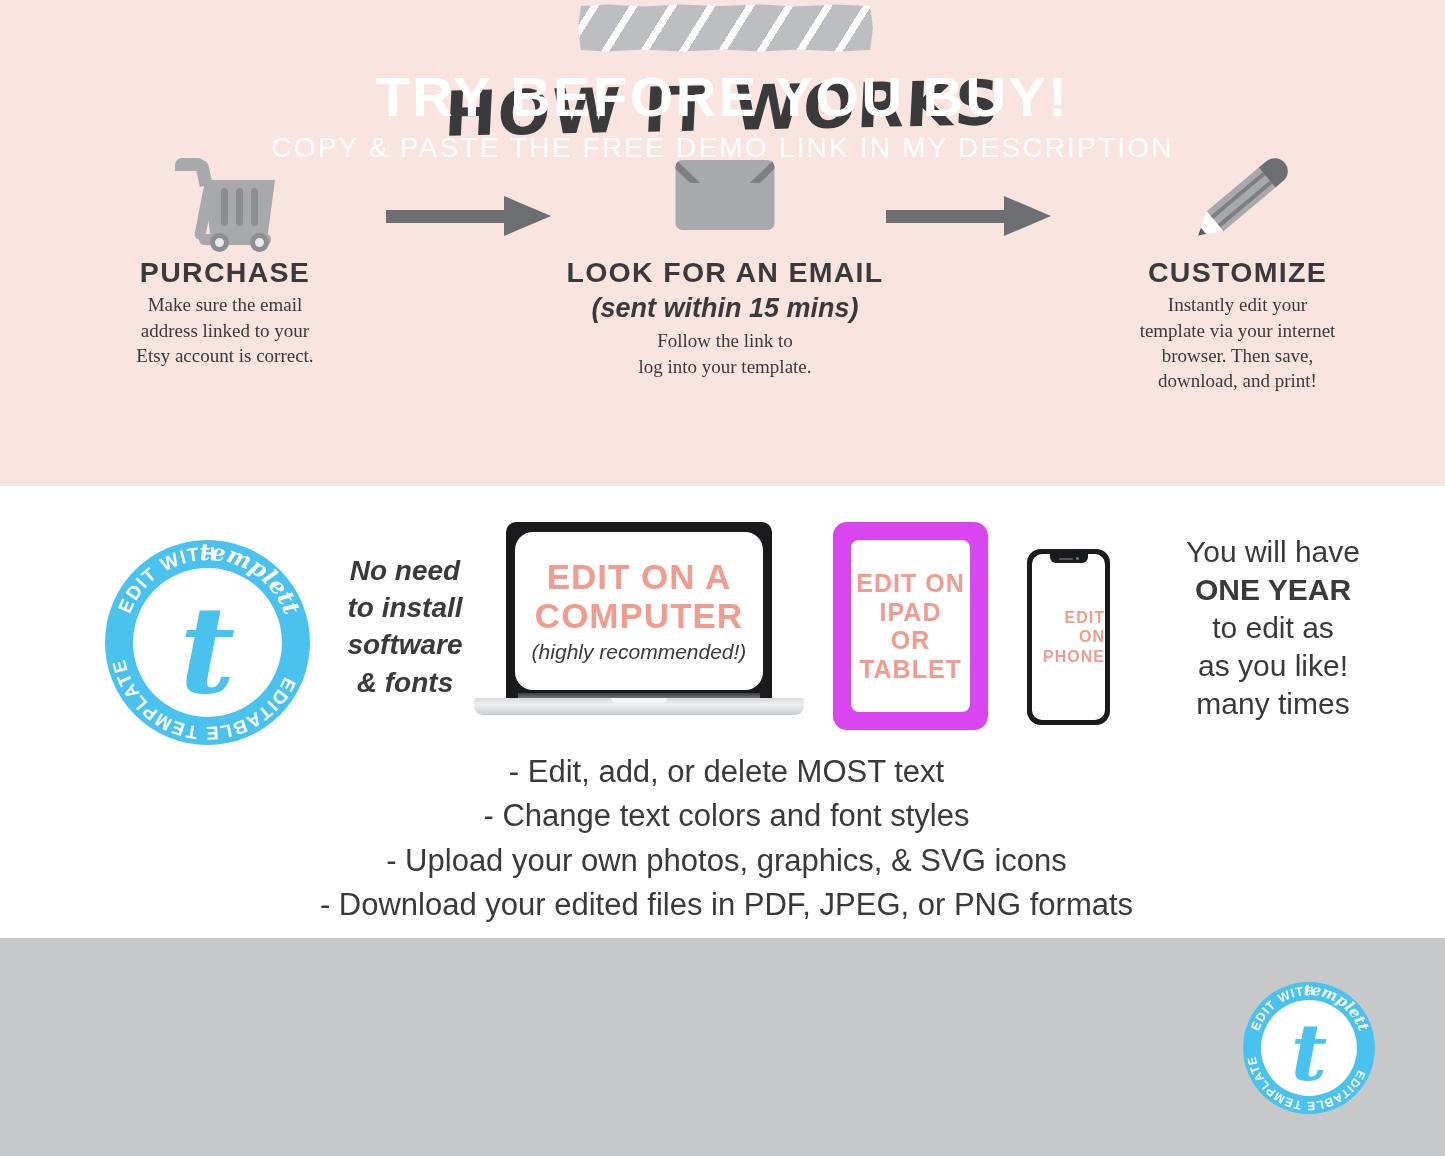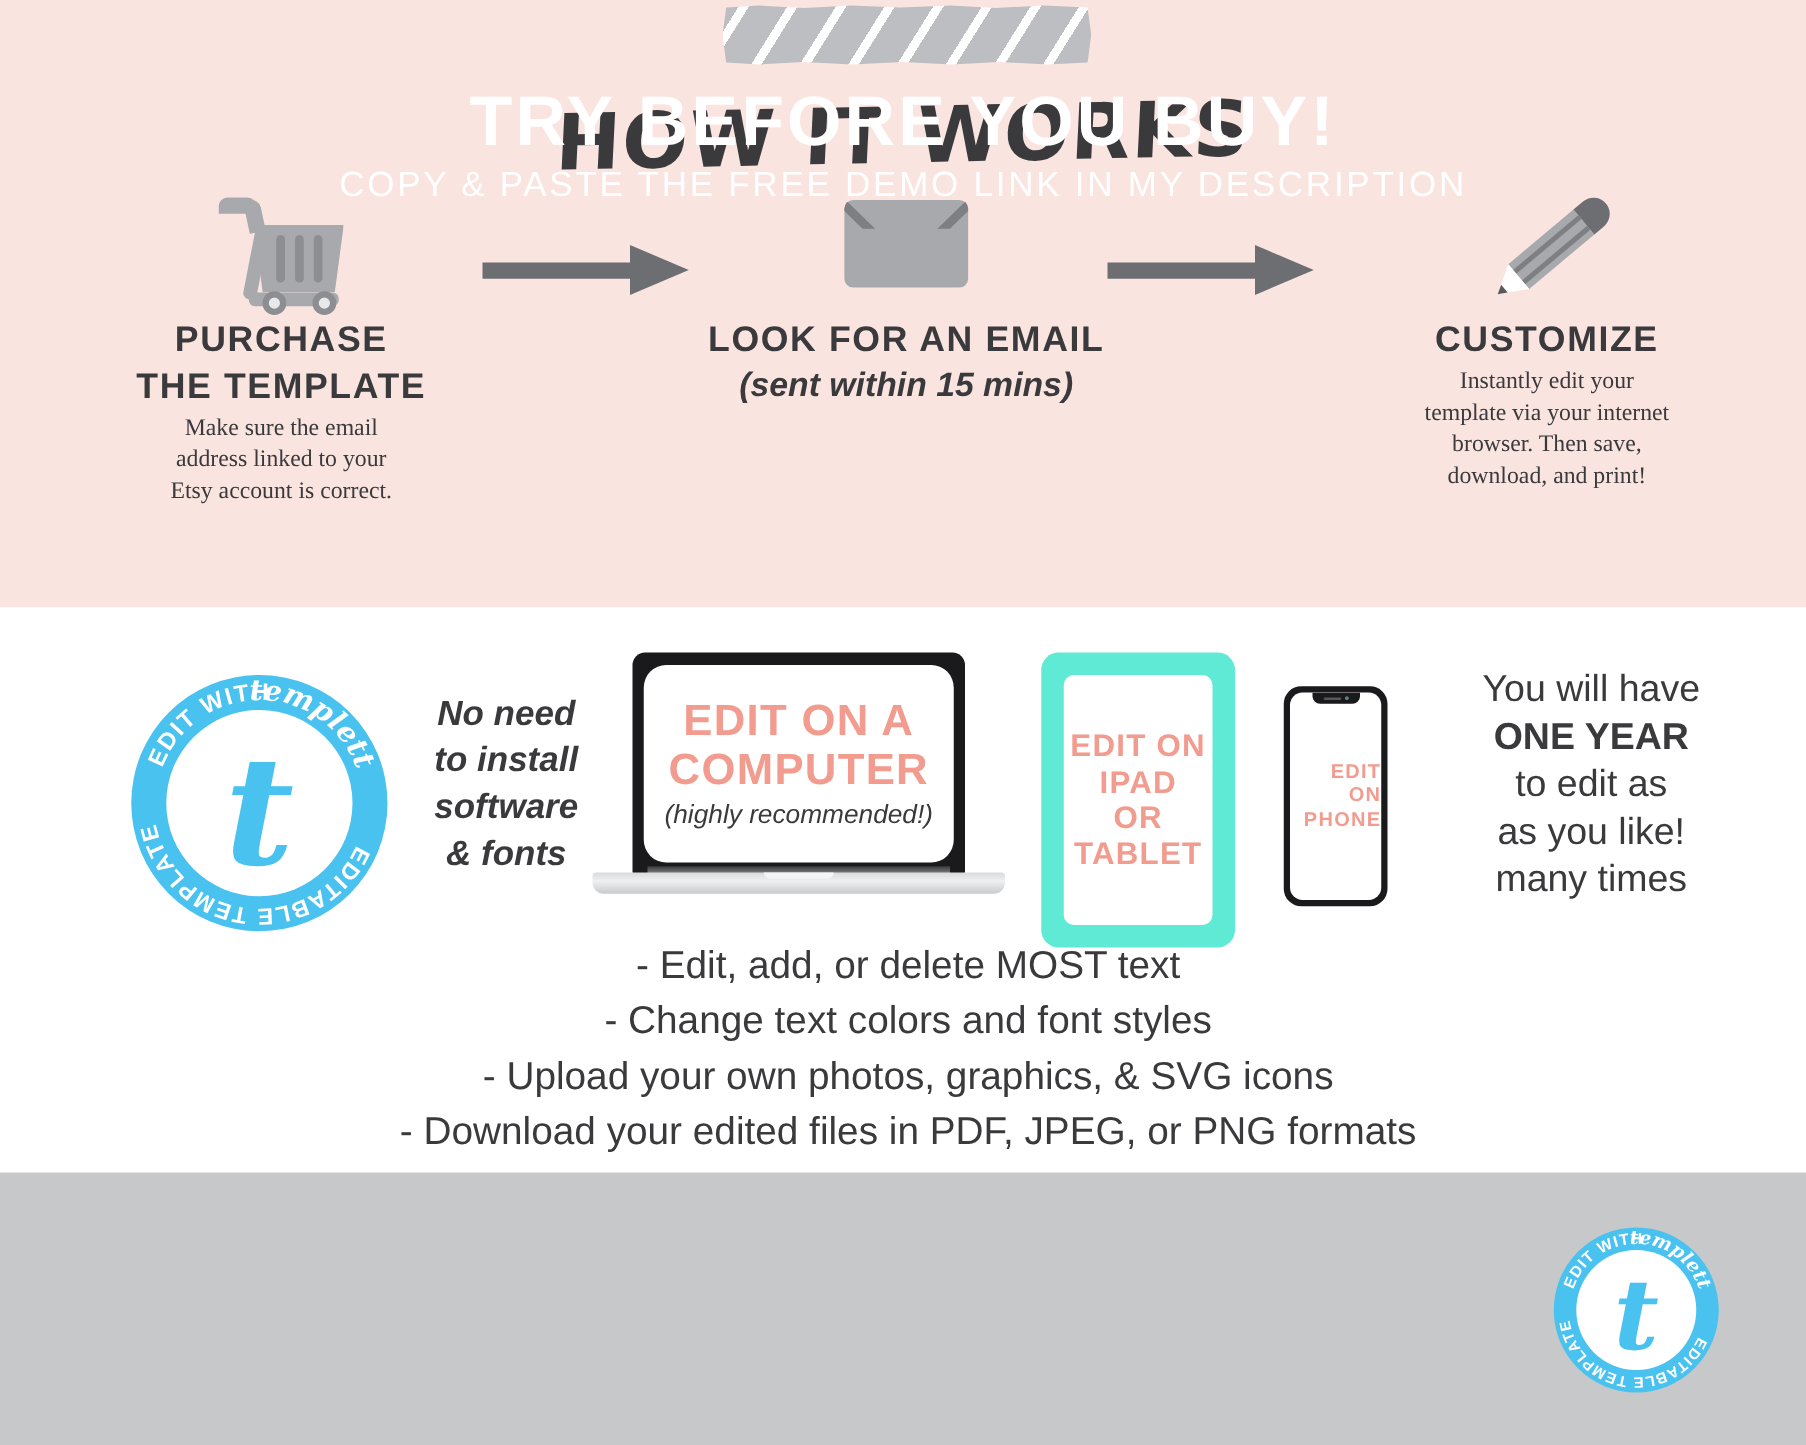--- a/index.html
+++ b/index.html
@@ -194,22 +194,22 @@
   }
   .dev-line { color:#f29b8f; font-weight:bold; letter-spacing:1px; }
   .laptop .dev-line { font-size:35px; line-height:1.1; }
   .laptop-sub {
     font-family:"Liberation Sans", sans-serif; font-style:italic;
     font-size:21px; color:#3a3a3c; margin-top:5px;
   }
 
   
   .tablet {
-    position:absolute; left:833px; top:522px; width:155px; height:236px;
-    background:#5eead4; border-radius:14px; padding:18px;
+    position:absolute; left:833px; top:522px; width:155px; height:208px;
+    background:#d946ef; border-radius:14px; padding:18px;
   }
   .tablet-screen {
     width:100%; height:100%; background:#fff; border-radius:8px;
     display:flex; flex-direction:column; align-items:center; justify-content:center;
   }
   .tablet .dev-line { font-size:25px; line-height:1.14; }
 
   
   .phone {
     position:absolute; left:1027px; top:549px; width:83px; height:176px;
@@ -285,41 +285,44 @@
             <div class="cart-rib" style="left:63px;"></div>
             <div class="cart-rib" style="left:78px;"></div>
             <div class="cart-bar-v"></div>
             <div class="cart-bar"></div>
             <div class="cart-wheel" style="left:37px;"></div>
             <div class="cart-wheel" style="left:77px;"></div>
           </div>
         </div>
         <div class="step-head">
           <div>PURCHASE</div>
-          <div>THE TEMPLATE</div>
         </div>
         <div class="step-body">
           <div>Make sure the email</div>
           <div>address linked to your</div>
           <div>Etsy account is correct.</div>
         </div>
       </div>
 
       <div class="step step-2">
         <div class="step-icon">
           <div class="envelope">
             <svg class="envelope-flap" viewBox="0 0 107 56">
               <path d="M2 2 L53.5 52 L105 2" fill="none" stroke="#7d7f82" stroke-width="7" stroke-linejoin="round" transform="translate(0,33)"></path>
             </svg>
           </div>
         </div>
         <div class="step-head">
           <div>LOOK FOR AN EMAIL</div>
         </div>
         <div class="step-italic">(sent within 15 mins)</div>
+        <div class="step-body">
+          <div>Follow the link to</div>
+          <div>log into your template.</div>
+        </div>
       </div>
 
       <div class="step step-3">
         <div class="step-icon">
           <div class="pencil">
             <svg viewBox="0 0 116 92" width="116" height="92">
               <g transform="rotate(-40 58 46)">
                 <rect x="28" y="33" width="68" height="26" fill="#a7a9ac"></rect>
                 <rect x="28" y="39" width="68" height="4" fill="#7d7f82"></rect>
                 <rect x="28" y="50" width="68" height="4" fill="#7d7f82"></rect>

